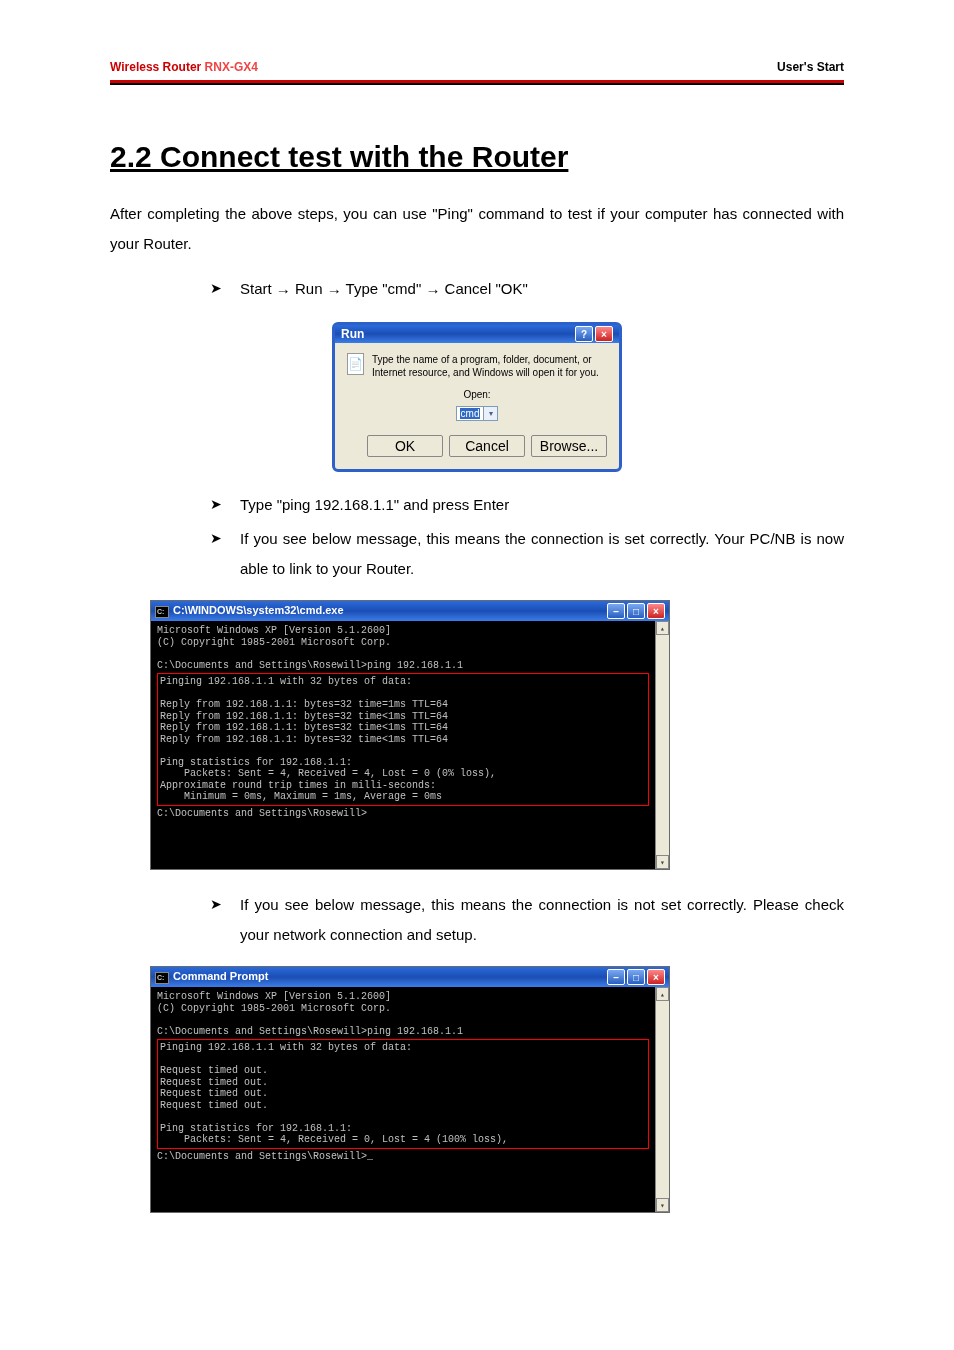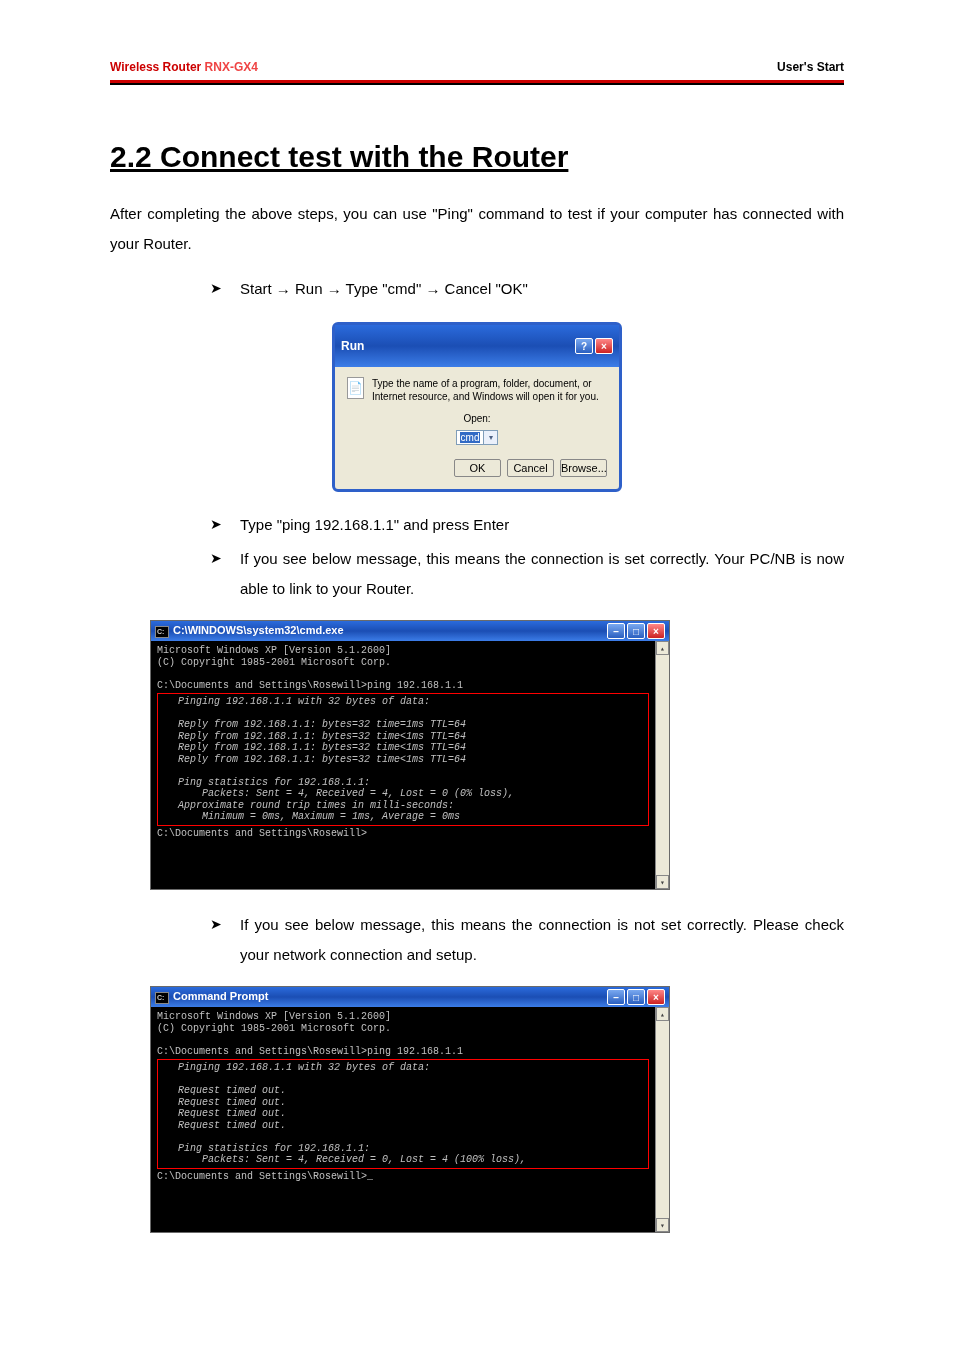--- a/index.html
+++ b/index.html
@@ -64,21 +64,21 @@
     border-radius: 6px;
     font-family: Tahoma, Arial, sans-serif;
     font-size: 10px;
     background: #ece9d8;
   }
   .run-title {
     background: linear-gradient(to bottom, #2b6bdc 0%, #1b4eb4 50%, #3c7de8 100%);
     color: #fff;
     font-weight: bold;
     font-size: 12px;
-    padding: 13px 6px;
+    padding: 1px 6px;
     display: flex;
     justify-content: space-between;
     align-items: center;
   }
   .run-title .btns { display: flex; gap: 2px; }
   .tbtn {
     width: 18px; height: 16px;
     border: 1px solid #fff;
     background: linear-gradient(to bottom,#f88,#c22);
     color: #fff;
@@ -129,22 +129,22 @@
     color: #4d6185;
     font-size: 8px;
     display:flex;align-items:center;justify-content:center;
   }
   .run-btns {
     display: flex;
     justify-content: flex-end;
     gap: 6px;
   }
   .run-btn {
-    width: 47px;
-    font-size: 11px;
+    width: 76px;
+    font-size: 14px;
     padding: 2px 0;
     background: #ece9d8;
     border: 1px solid #888;
     border-radius: 2px;
     text-align:center;
   }
   
   .cmd {
     width: 520px;
     margin: 16px 0 20px 40px;
@@ -196,22 +196,21 @@
   }
   .sbtn {
     height:14px; background:#ece9d8; border:1px solid #888;
     font-size:8px; color:#444;
     display:flex;align-items:center;justify-content:center;
   }
   .redbox {
     display:block;
     border: 1px solid #f00;
     margin: 2px 0;
-    padding: 2px 20px;
-    font-style: italic;
+    padding: 2px 2px;
   }
 </style>
 </head>
 <body>
 
 <div class="page">
   <div class="hdr">
     <div class="left">
       <span class="red">Wireless Router</span>
       <span class="model">RNX-GX4</span>

